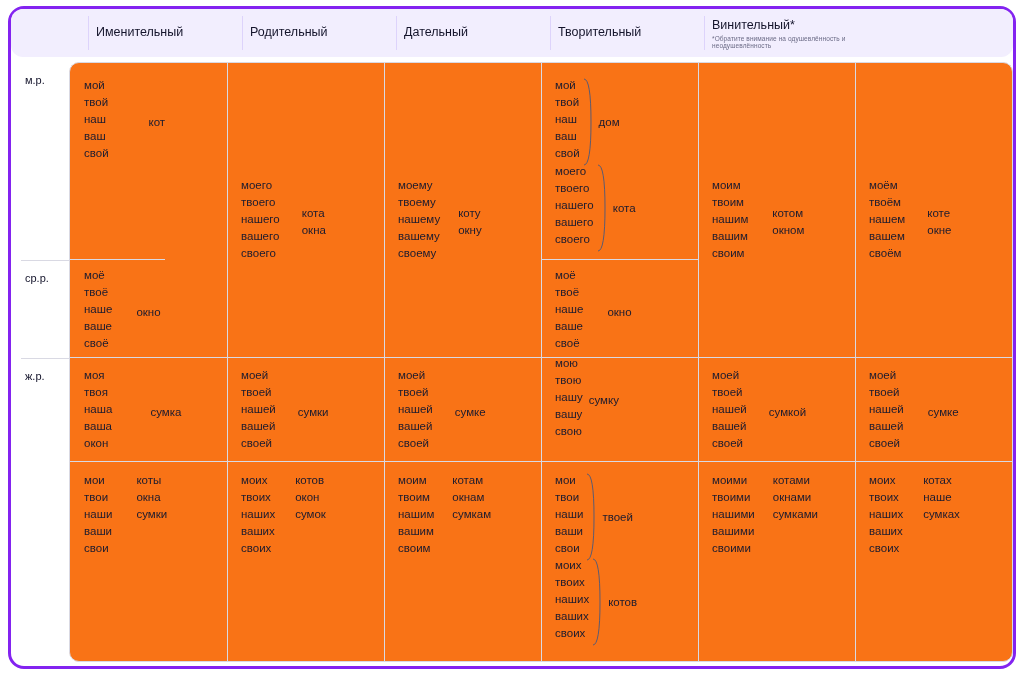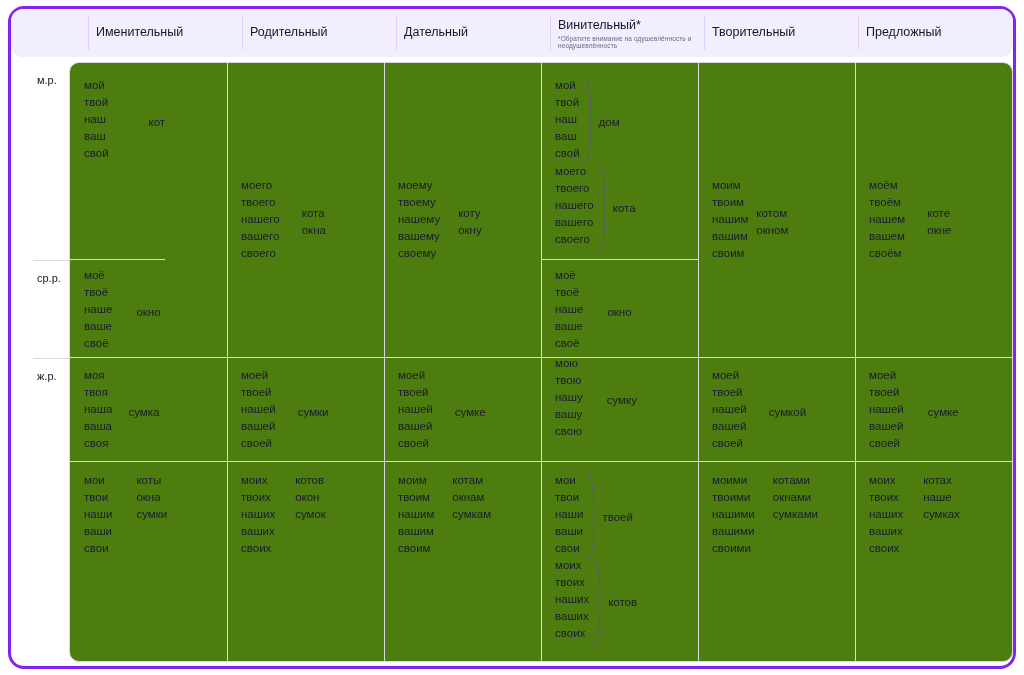--- a/index.html
+++ b/index.html
@@ -59,21 +59,21 @@
   .hcell.c { width: 154px; }
   
   .body {
     position: absolute;
     left: 11px; top: 62px;
     width: 1002px; height: 600px;
   }
   
   .gcol {
     position: absolute;
-    left: 16px; top: 0;
+    left: 4px; top: 0;
     width: 58px; height: 600px;
   }
   .gcell {
     position: relative;
     padding: 12px 0 0 10px;
     font-size: 11px;
     color: #14142b;
     line-height: 13px;
   }
   .gcell + .gcell::before {
@@ -81,21 +81,21 @@
     position: absolute;
     left: 6px; right: 2px; top: 0;
     height: 1px;
     background: #d9d9e3;
   }
   
   .panel {
     position: absolute;
     left: 58px; top: 0;
     width: 944px; height: 600px;
-    background: #4d7c0f;
+    background: #f97316;
     border-radius: 10px;
     border: 1px solid #d9d9e3;
     overflow: hidden;
   }
   .vline {
     position: absolute;
     top: 0; bottom: 0;
     width: 1px;
     background: #d9d9e3;
   }
@@ -146,30 +146,26 @@
     </div>
     <div class="hcell c">
       <span>Родительный</span>
       <span class="sub"></span>
     </div>
     <div class="hcell c">
       <span>Дательный</span>
       <span class="sub"></span>
     </div>
     <div class="hcell c">
+      <span>Творительный</span>
+      <span class="sub"></span>
+    </div>
+    <div class="hcell c">
       <span>Винительный*</span>
       <span class="sub">*Обратите внимание на одушевлённость и неодушевлённость</span>
-    </div>
-    <div class="hcell c">
-      <span>Творительный</span>
-      <span class="sub"></span>
-    </div>
-    <div class="hcell c">
-      <span>Предложный</span>
-      <span class="sub"></span>
     </div>
   </div>
 
   <div class="body">
 
     <div class="gcol">
       <div class="gcell" style="height:198px">м.р.</div>
       <div class="gcell" style="height:98px">ср.р.</div>
       <div class="gcell" style="height:104px">ж.р.</div>
     </div>
@@ -242,21 +238,21 @@
         </span>
         <span class="nouns">кота</span>
       </div>
 
       <div class="blk" style="left:642px; top:114px; height:90px">
         <span class="forms">моим
 твоим
 нашим
 вашим
 своим</span>
-        <span class="nouns" style="margin-left:8px">котом
+        <span class="nouns" style="margin-left:24px">котом
 окном</span>
       </div>
 
       <div class="blk" style="left:799px; top:114px; height:90px">
         <span class="forms">моём
 твоём
 нашем
 вашем
 своём</span>
         <span class="nouns" style="margin-left:22px">коте
@@ -279,22 +275,22 @@
 ваше
 своё</span>
         <span class="nouns" style="margin-left:24px">окно</span>
       </div>
 
       <div class="blk" style="left:14px; top:304px; height:90px">
         <span class="forms">моя
 твоя
 наша
 ваша
-своя</span>
-        <span class="nouns" style="margin-left:16px">сумка</span>
+окон</span>
+        <span class="nouns" style="margin-left:38px">сумка</span>
       </div>
       <div class="blk" style="left:171px; top:304px; height:90px">
         <span class="forms">моей
 твоей
 нашей
 вашей
 своей</span>
         <span class="nouns" style="margin-left:22px">сумки</span>
       </div>
       <div class="blk" style="left:328px; top:304px; height:90px">
@@ -304,21 +300,21 @@
 вашей
 своей</span>
         <span class="nouns" style="margin-left:22px">сумке</span>
       </div>
       <div class="blk" style="left:485px; top:292px; height:90px">
         <span class="forms">мою
 твою
 нашу
 вашу
 свою</span>
-        <span class="nouns" style="margin-left:24px">сумку</span>
+        <span class="nouns" style="margin-left:6px">сумку</span>
       </div>
       <div class="blk" style="left:642px; top:304px; height:90px">
         <span class="forms">моей
 твоей
 нашей
 вашей
 своей</span>
         <span class="nouns" style="margin-left:22px">сумкой</span>
       </div>
       <div class="blk" style="left:799px; top:304px; height:90px">

